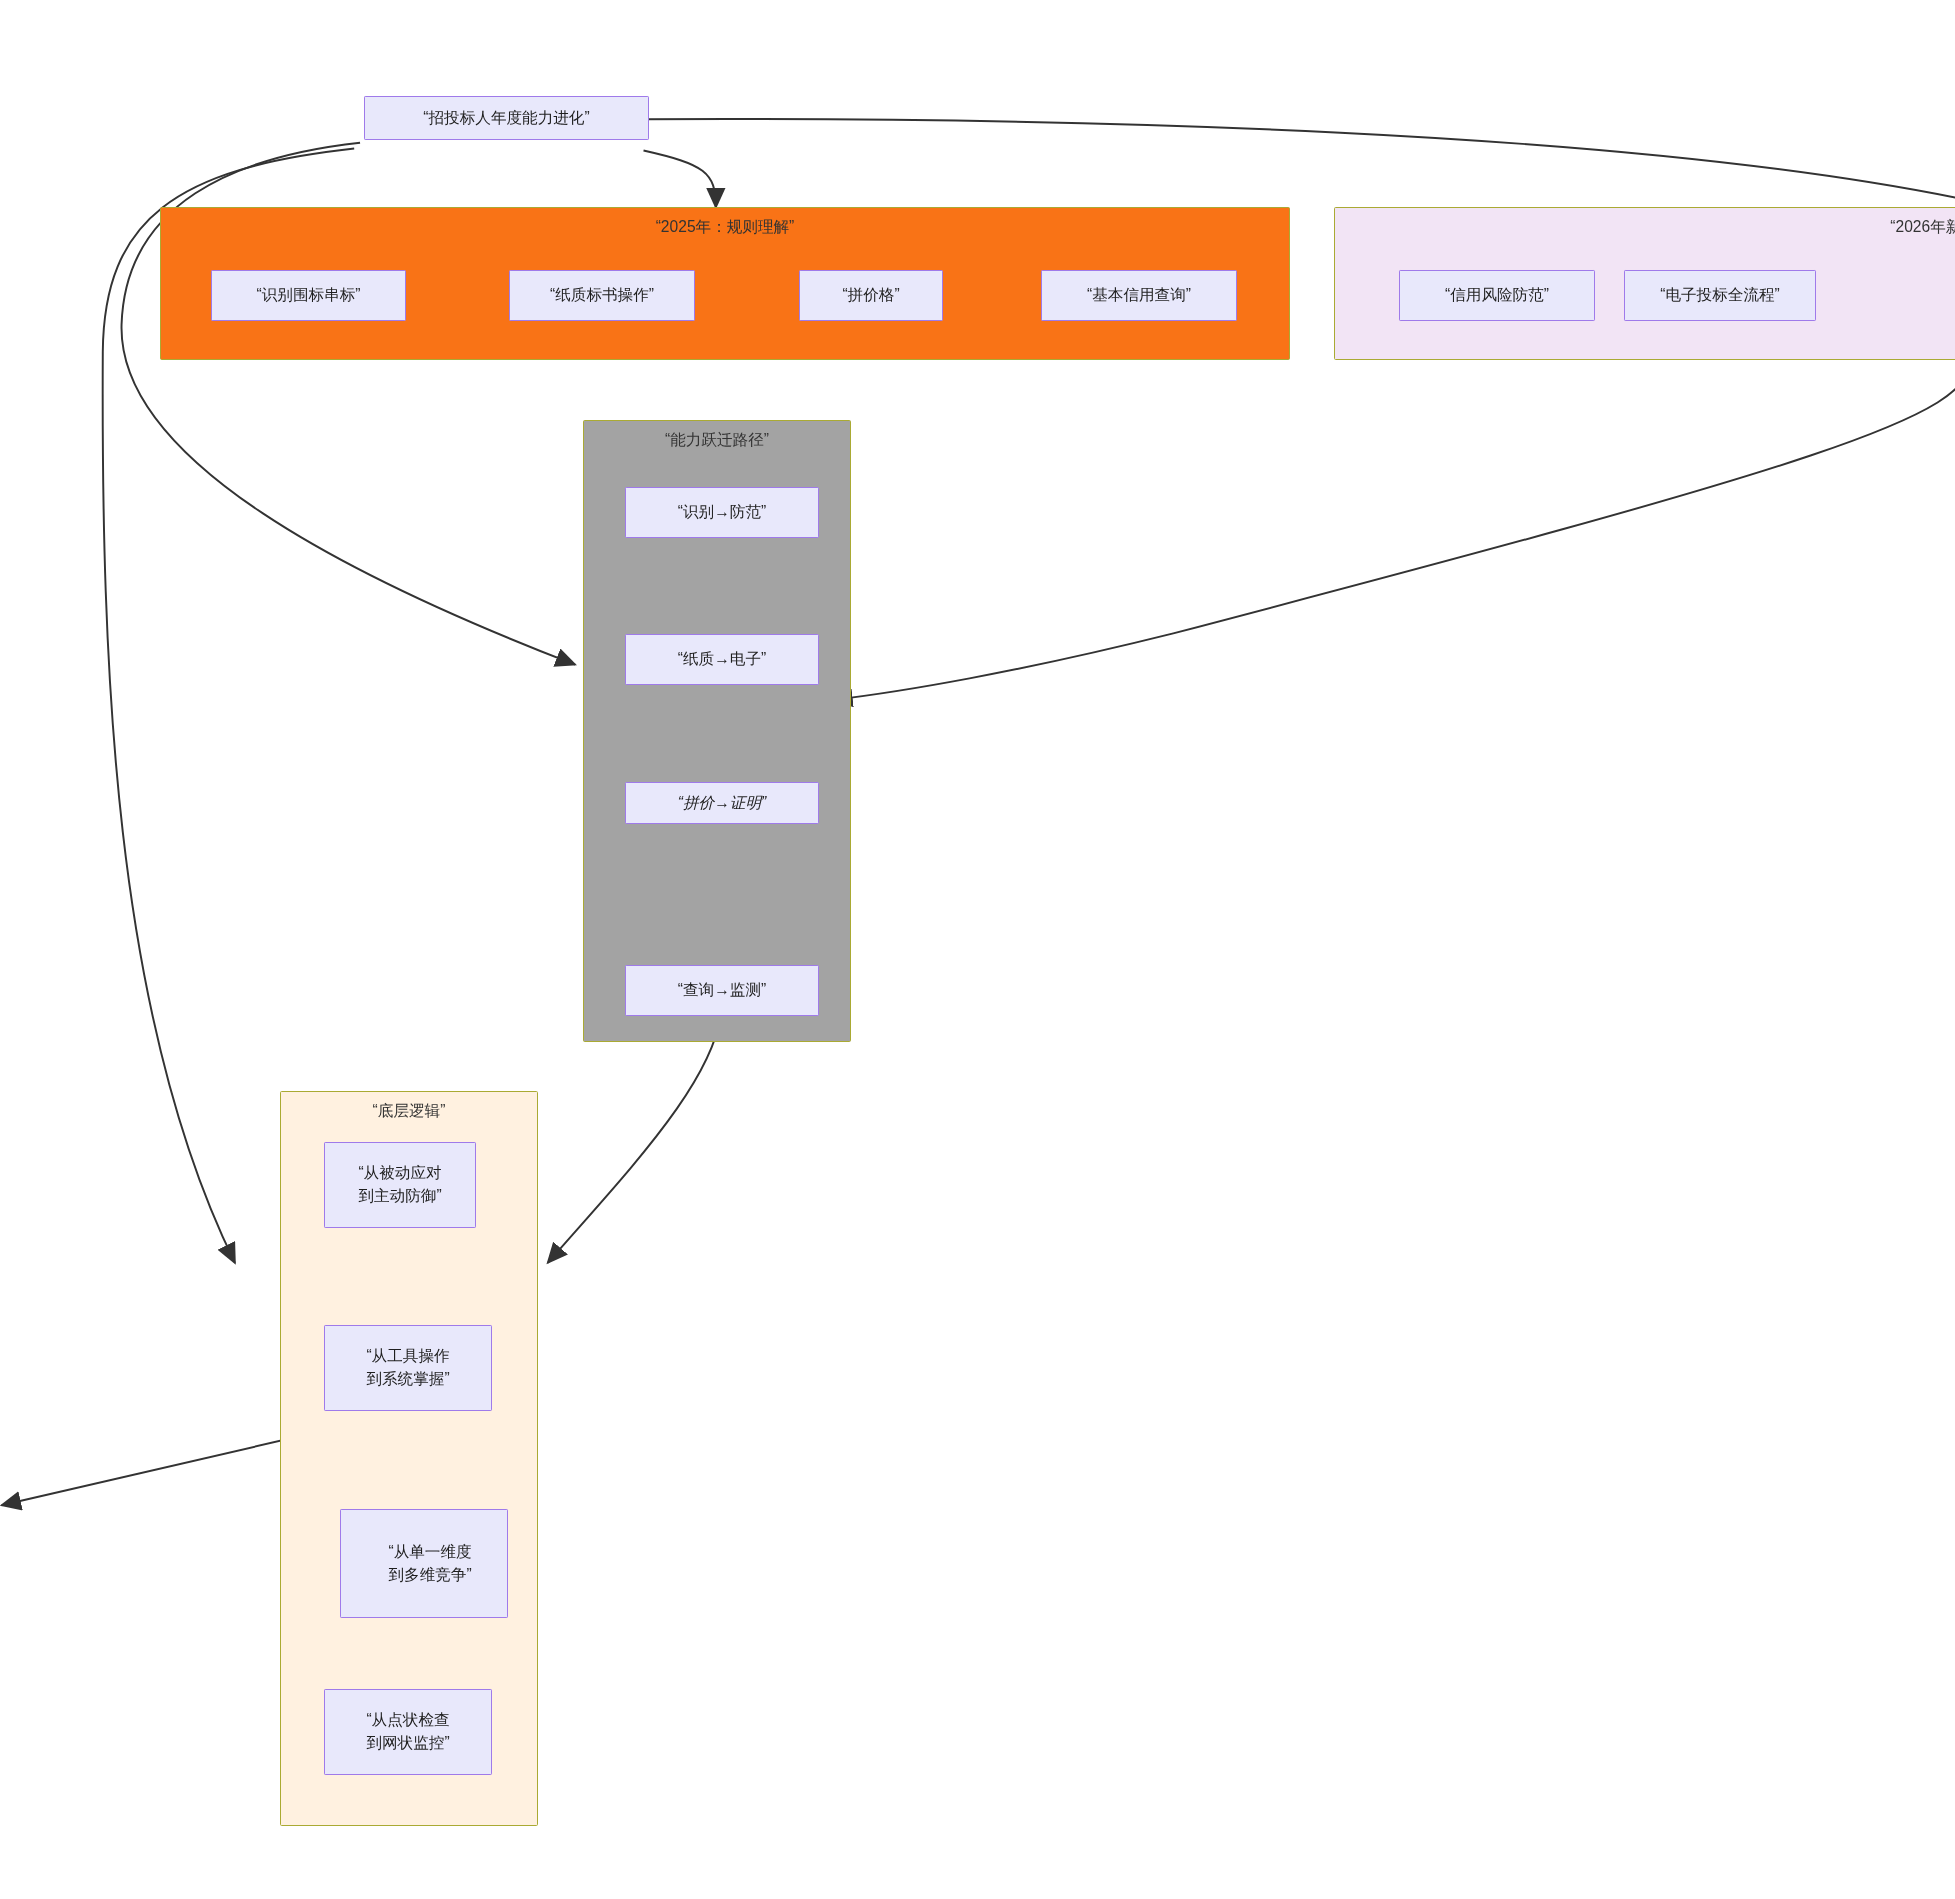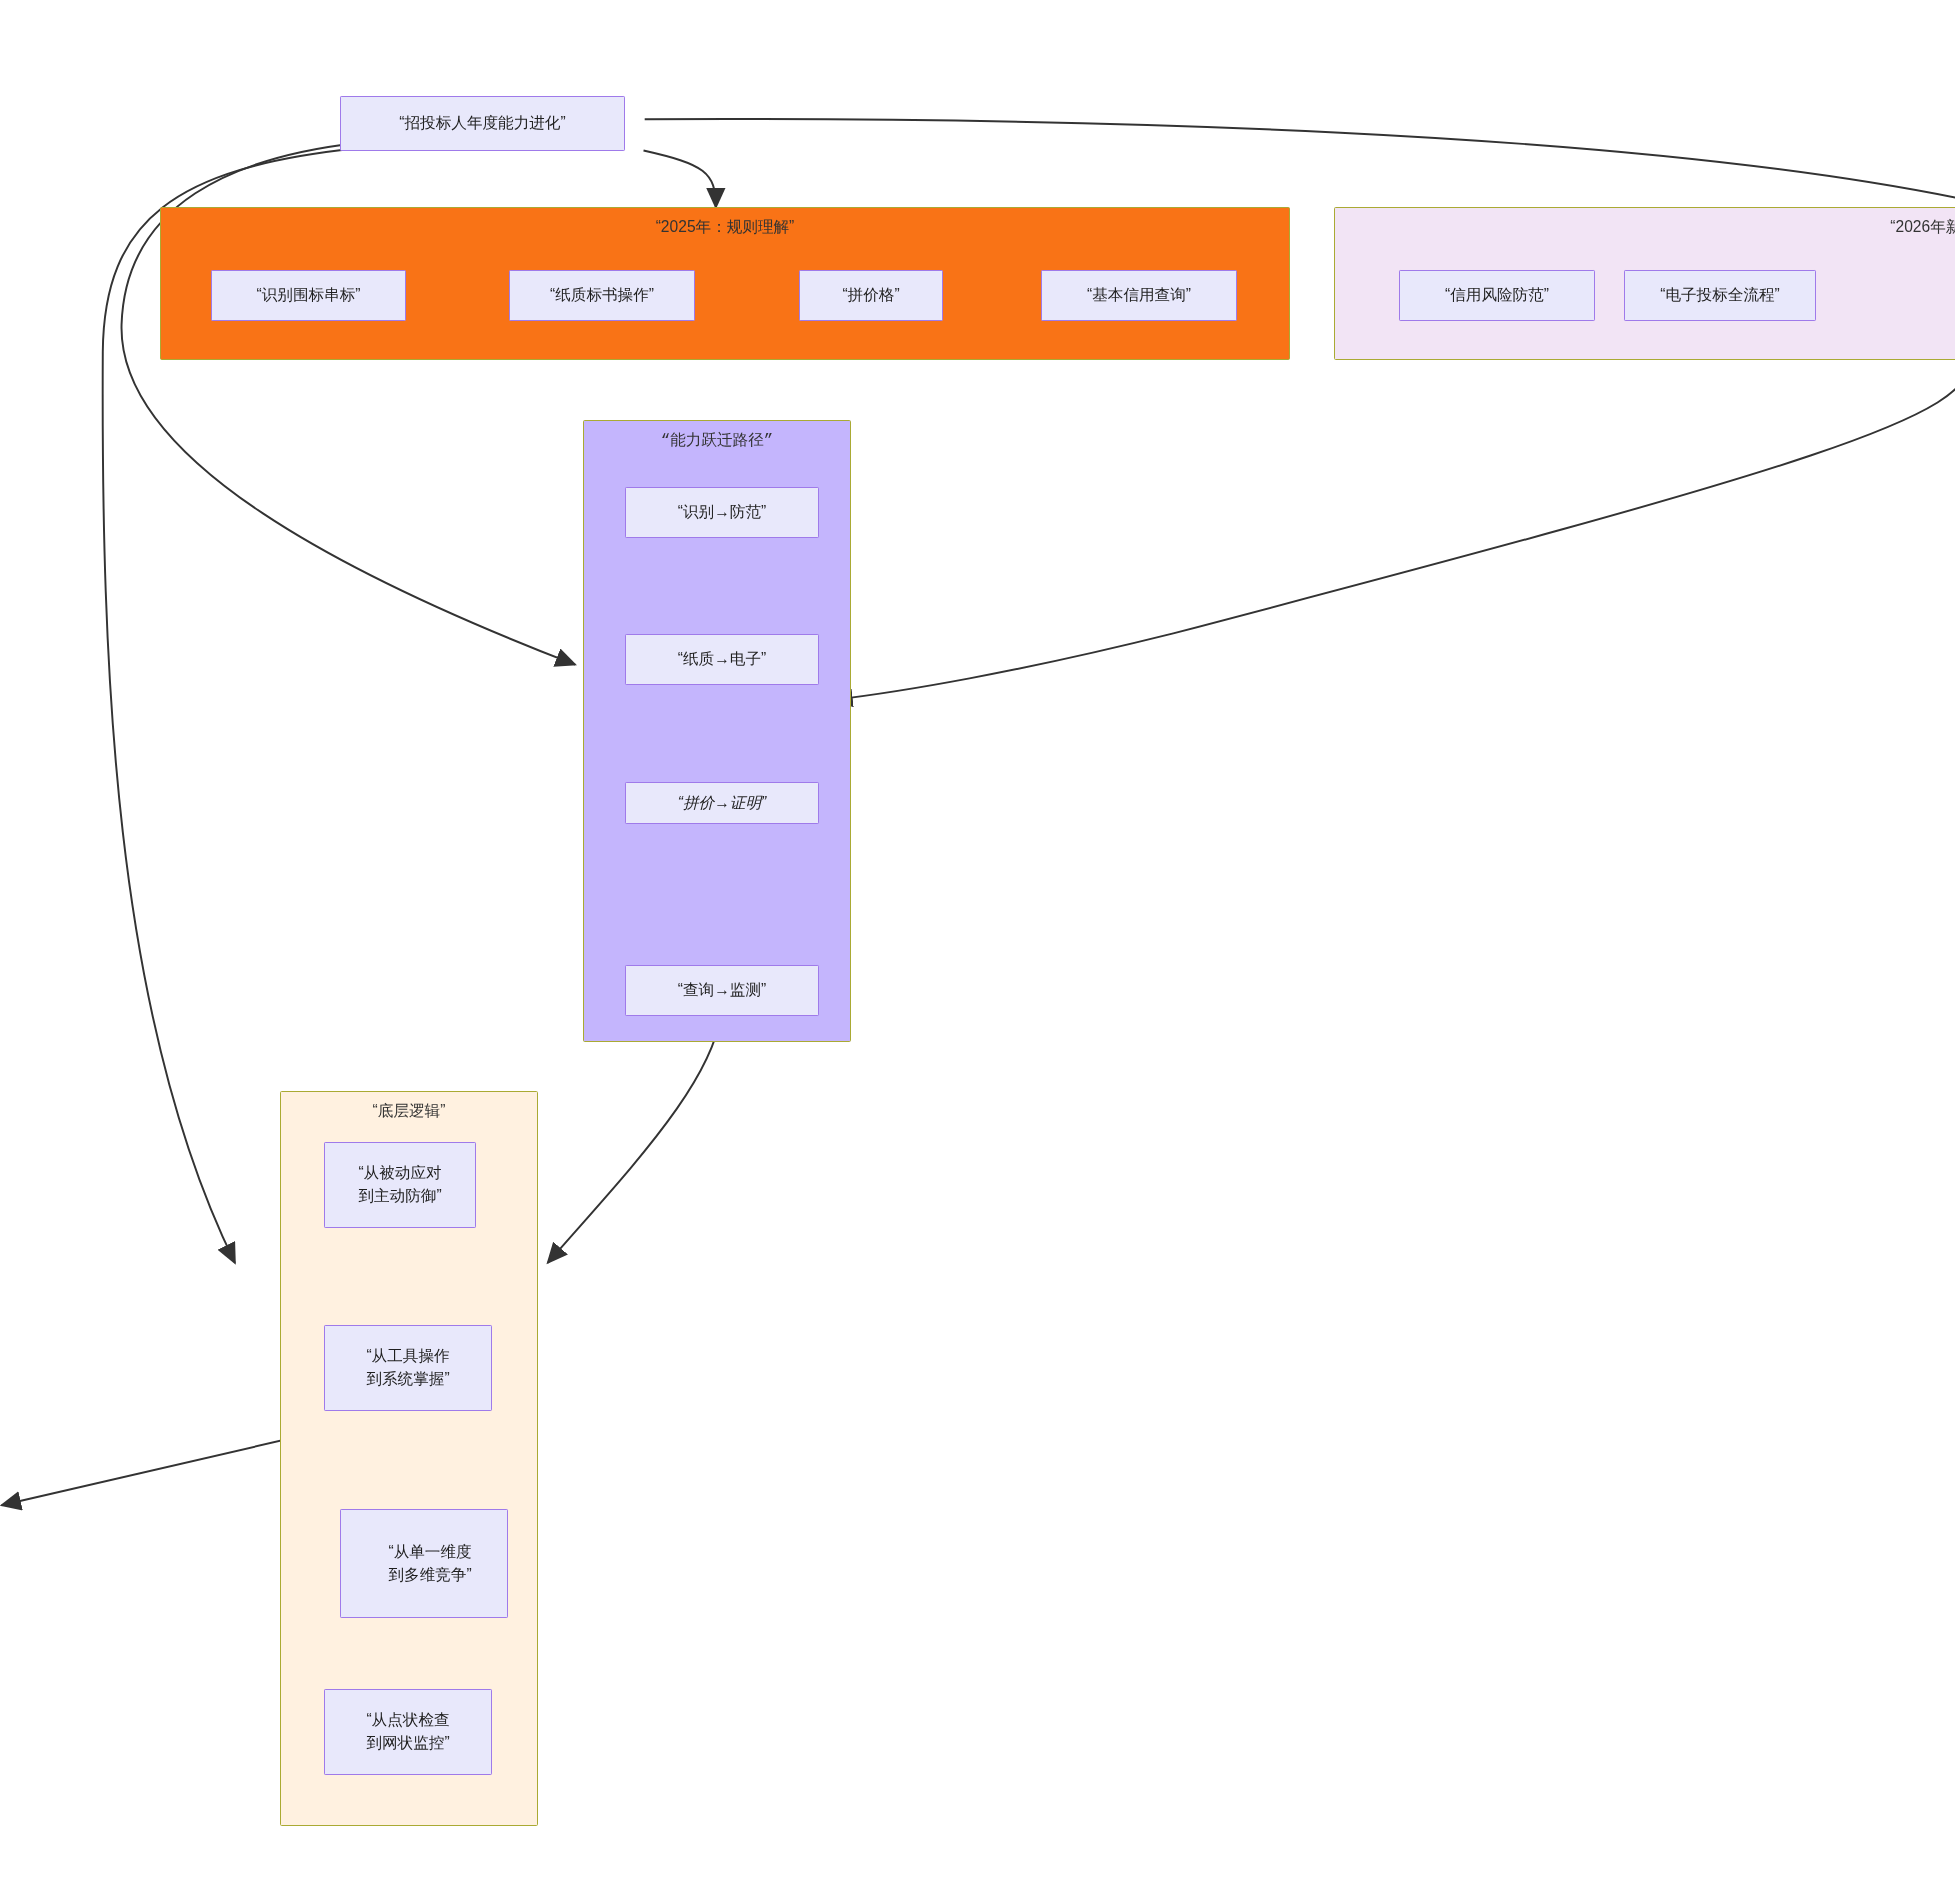--- a/index.html
+++ b/index.html
@@ -37,21 +37,21 @@
     justify-content:center;
     text-align:center;
     color:#1f1f1f;
     font-size:15.6px;
     line-height:1.45;
     padding:1.6px 3.9px;
     white-space:pre-line;
   }
   .cluster-2025{background:#f97316;}
   .cluster-2026{background:#f2e4f5;}
-  .cluster-path{background:#c4b5fd;font-family:Liberation Mono, monospace;}
+  .cluster-path{background:#a3a3a3;}
   .cluster-logic{background:#fff1e0;}
 </style>
 </head>
 <body>
 
 <div id="stage">
 
   <svg class="edges" viewBox="0 0 6799 4857">
     <defs>
       <marker id="ah" markerWidth="12" markerHeight="12" refX="10" refY="5" orient="auto" markerUnits="strokeWidth">
@@ -82,21 +82,21 @@
     <path class="edge-path" marker-end="url(#ah)" d="M 1846,2130 L 1846,2380"></path>
 
     <path class="edge-path" marker-end="url(#ah)" d="M 1846,2560 C 1846,2750 1600,3000 1400,3230"></path>
 
     <path class="edge-path" marker-end="url(#ah)" d="M 1040,3140 L 1040,3380"></path>
     <path class="edge-path" marker-end="url(#ah)" d="M 1040,3610 L 3 3850"></path>
     <path class="edge-path" marker-end="url(#ah)" d="M 1040,3610 L 1040,3850"></path>
     <path class="edge-path" marker-end="url(#ah)" d="M 1040,4080 L 1040,4310"></path>
   </svg>
 
-  <div class="node" style="left:340px;top:96px;width:285px;height:55px;">“招投标人年度能力进化”</div>
+  <div class="node" style="left:364px;top:96px;width:285px;height:44px;">“招投标人年度能力进化”</div>
 
   <div class="cluster cluster-2025" style="left:160px;top:207px;width:1130px;height:153px;">
     <div class="cluster-title" style="top:8.6px;">“2025年：规则理解”</div>
   </div>
   <div class="node" style="left:211px;top:270px;width:195px;height:51px;">“识别围标串标”</div>
   <div class="node" style="left:509px;top:270px;width:186px;height:51px;">“纸质标书操作”</div>
   <div class="node" style="left:799px;top:270px;width:144px;height:51px;">“拼价格”</div>
   <div class="node" style="left:1041px;top:270px;width:196px;height:51px;">“基本信用查询”</div>
 
   <div class="cluster cluster-2026" style="left:1334px;top:207px;width:1220px;height:153px;">

